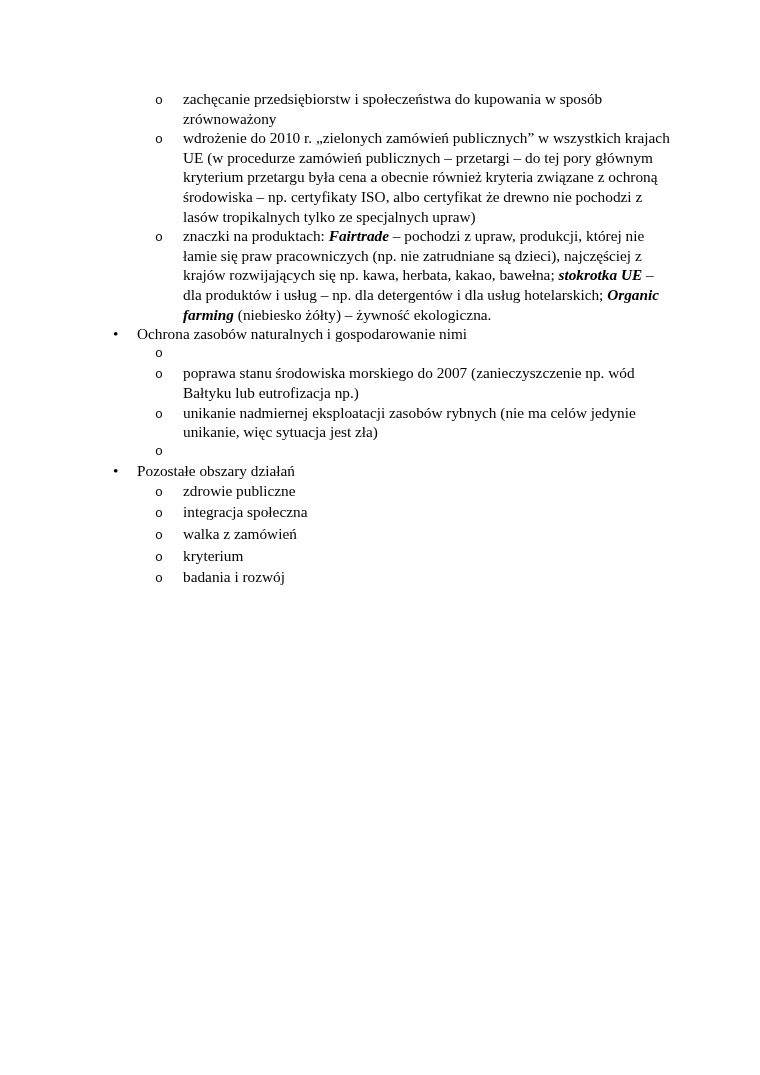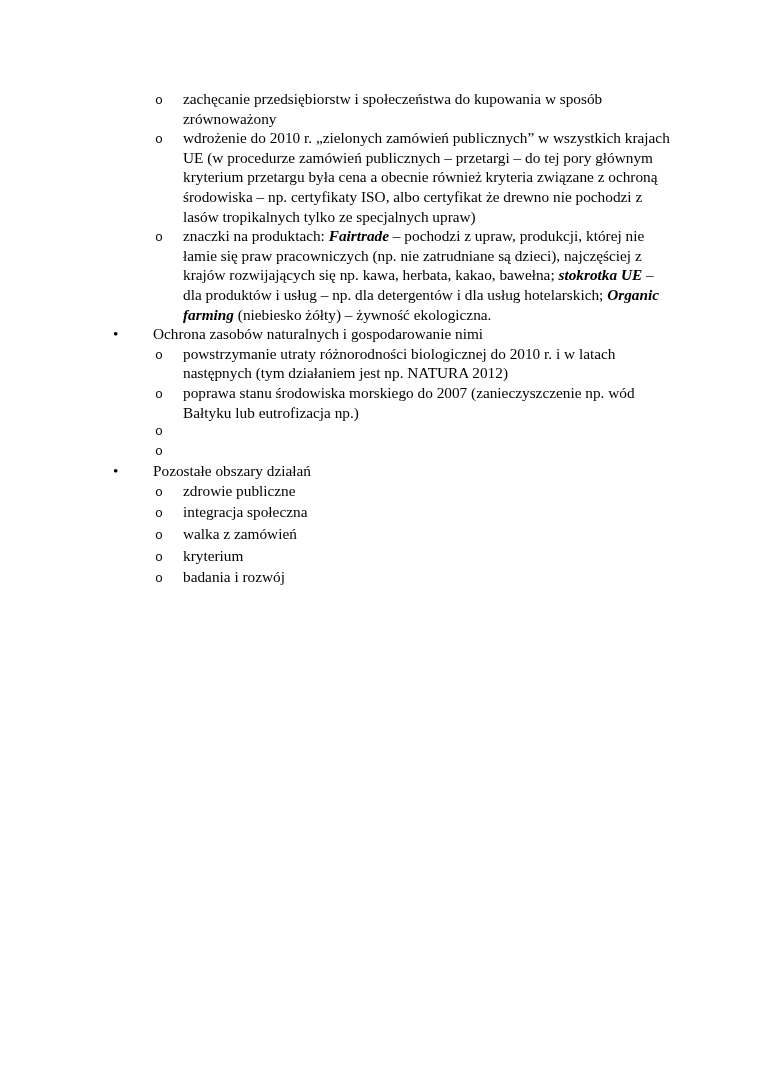--- a/index.html
+++ b/index.html
@@ -40,21 +40,20 @@
   }
   .item.level-1 .marker {
     flex: none;
     width: 24px;
     font-size: 15.3px;
     line-height: 19.6px;
   }
   .item.level-1 .text {
     flex: none;
     width: 531px;
-    margin-left: 16px;
   }
   .item.level-2 {
     padding-left: 155px;
   }
   .item.level-2 .marker {
     flex: none;
     width: 28px;
     font-family: "Liberation Mono", monospace;
     font-size: 13.2px;
     line-height: 19.6px;
@@ -84,28 +83,28 @@
       <div class="item level-2">
     <span class="marker">o</span>
     <span class="text"><span class="run">znaczki na produktach: </span><span class="run bold">Fairtrade</span><span class="run"> – pochodzi z upraw, produkcji, której nie łamie się praw pracowniczych (np. nie zatrudniane są dzieci), najczęściej z krajów rozwijających się np. kawa, herbata, kakao, bawełna; </span><span class="run bold">stokrotka UE</span><span class="run"> – dla produktów i usług – np. dla detergentów i dla usług hotelarskich; </span><span class="run bold">Organic farming</span><span class="run"> (niebiesko żółty) – żywność ekologiczna.</span></span>
   </div>
       <div class="item level-1">
     <span class="marker">•</span>
     <span class="text"><span class="run">Ochrona zasobów naturalnych i gospodarowanie nimi</span></span>
   </div>
       <div class="item level-2">
     <span class="marker">o</span>
-    <span class="text"><span class="run">powstrzymanie utraty różnorodności biologicznej do 2010 r. i w latach następnych (tym działaniem jest np. NATURA 2012)</span></span>
   </div>
       <div class="item level-2">
     <span class="marker">o</span>
     <span class="text"><span class="run">poprawa stanu środowiska morskiego do 2007 (zanieczyszczenie np. wód Bałtyku lub eutrofizacja np.)</span></span>
   </div>
       <div class="item level-2">
     <span class="marker">o</span>
+    <span class="text"><span class="run">unikanie nadmiernej eksploatacji zasobów rybnych (nie ma celów jedynie unikanie, więc sytuacja jest zła)</span></span>
   </div>
       <div class="item level-2">
     <span class="marker">o</span>
   </div>
       <div class="item level-1">
     <span class="marker">•</span>
     <span class="text"><span class="run">Pozostałe obszary działań</span></span>
   </div>
       <div class="item level-2">
     <span class="marker">o</span>

